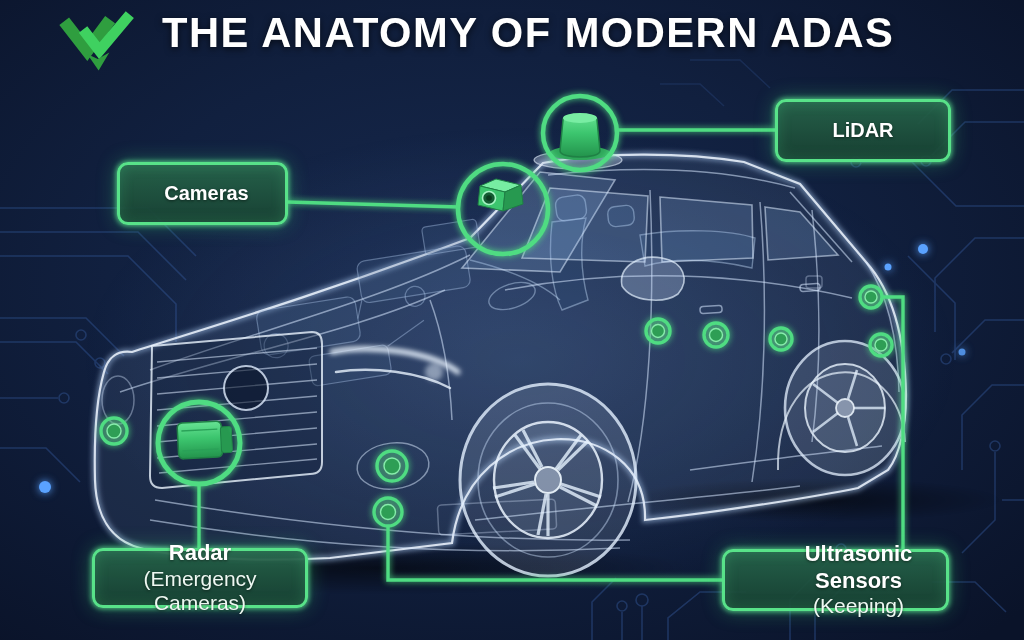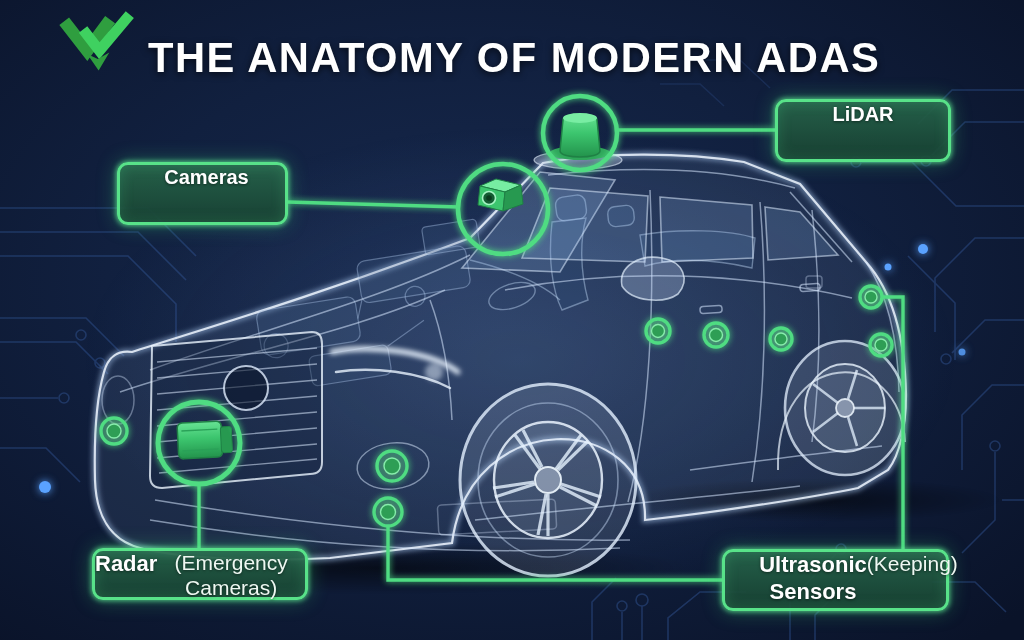--- a/index.html
+++ b/index.html
@@ -3,42 +3,42 @@
 <meta charset="utf-8">
 <style>
   html,body{margin:0;padding:0;background:#060b18;}
   .stage{
     position:relative;width:1024px;height:640px;overflow:hidden;
     font-family:"Liberation Sans",sans-serif;
     background:radial-gradient(ellipse 760px 480px at 46% 44%, #17294e 0%, #11203f 48%, #0a1329 100%);
   }
   svg{position:absolute;left:0;top:0;}
   
-  .title-bar{position:absolute;left:56px;top:8px;display:flex;align-items:flex-end;gap:10px;z-index:30;}
+  .title-bar{position:absolute;left:56px;top:8px;display:flex;align-items:flex-start;gap:24px;z-index:30;}
   .title-bar h1{
     margin:0;color:#fff;font-size:43px;font-weight:700;letter-spacing:1.5px;
     transform:scaleX(.97);transform-origin:left center;white-space:nowrap;
     text-shadow:0 2px 8px rgba(0,0,0,.65);
   }
   
   .callout{
     position:absolute;z-index:25;box-sizing:border-box;
     border:3px solid #58e289;border-radius:11px;
     background:linear-gradient(180deg, rgba(38,100,74,.94) 0%, rgba(24,66,50,.94) 100%);
     box-shadow:0 0 5px 1px rgba(95,232,145,.75), 0 0 20px rgba(60,205,120,.40),
                inset 0 0 14px rgba(85,225,140,.22);
-    color:#fff;text-align:center;display:flex;flex-direction:row;justify-content:center;
+    color:#fff;text-align:center;display:flex;flex-direction:column;justify-content:center;
   }
   .co-label{font-weight:bold;font-size:20px;line-height:1.22;text-shadow:0 1px 3px rgba(0,0,0,.5);}
   .co-sub{font-size:19px;line-height:1.18;color:#eef8f2;text-shadow:0 1px 3px rgba(0,0,0,.5);}
   .big .co-label{font-size:22px;}
   .big .co-sub{font-size:21px;}
   #co-lidar     {left:775px;top:99px; width:176px;height:63px;}
   #co-cameras   {left:117px;top:162px;width:171px;height:63px;padding-left:8px;}
-  #co-radar     {left:92px; top:548px;width:216px;height:52px;}
+  #co-radar     {left:92px; top:548px;width:216px;height:60px;}
   #co-ultrasonic{left:722px;top:549px;width:227px;height:62px;padding-left:46px;}
 </style>
 </head>
 <body>
 
 <div class="stage">
 
   <svg width="1024" height="640" viewBox="0 0 1024 640">
     <defs>
       <filter id="blueGlow" x="-300%" y="-300%" width="700%" height="700%">

